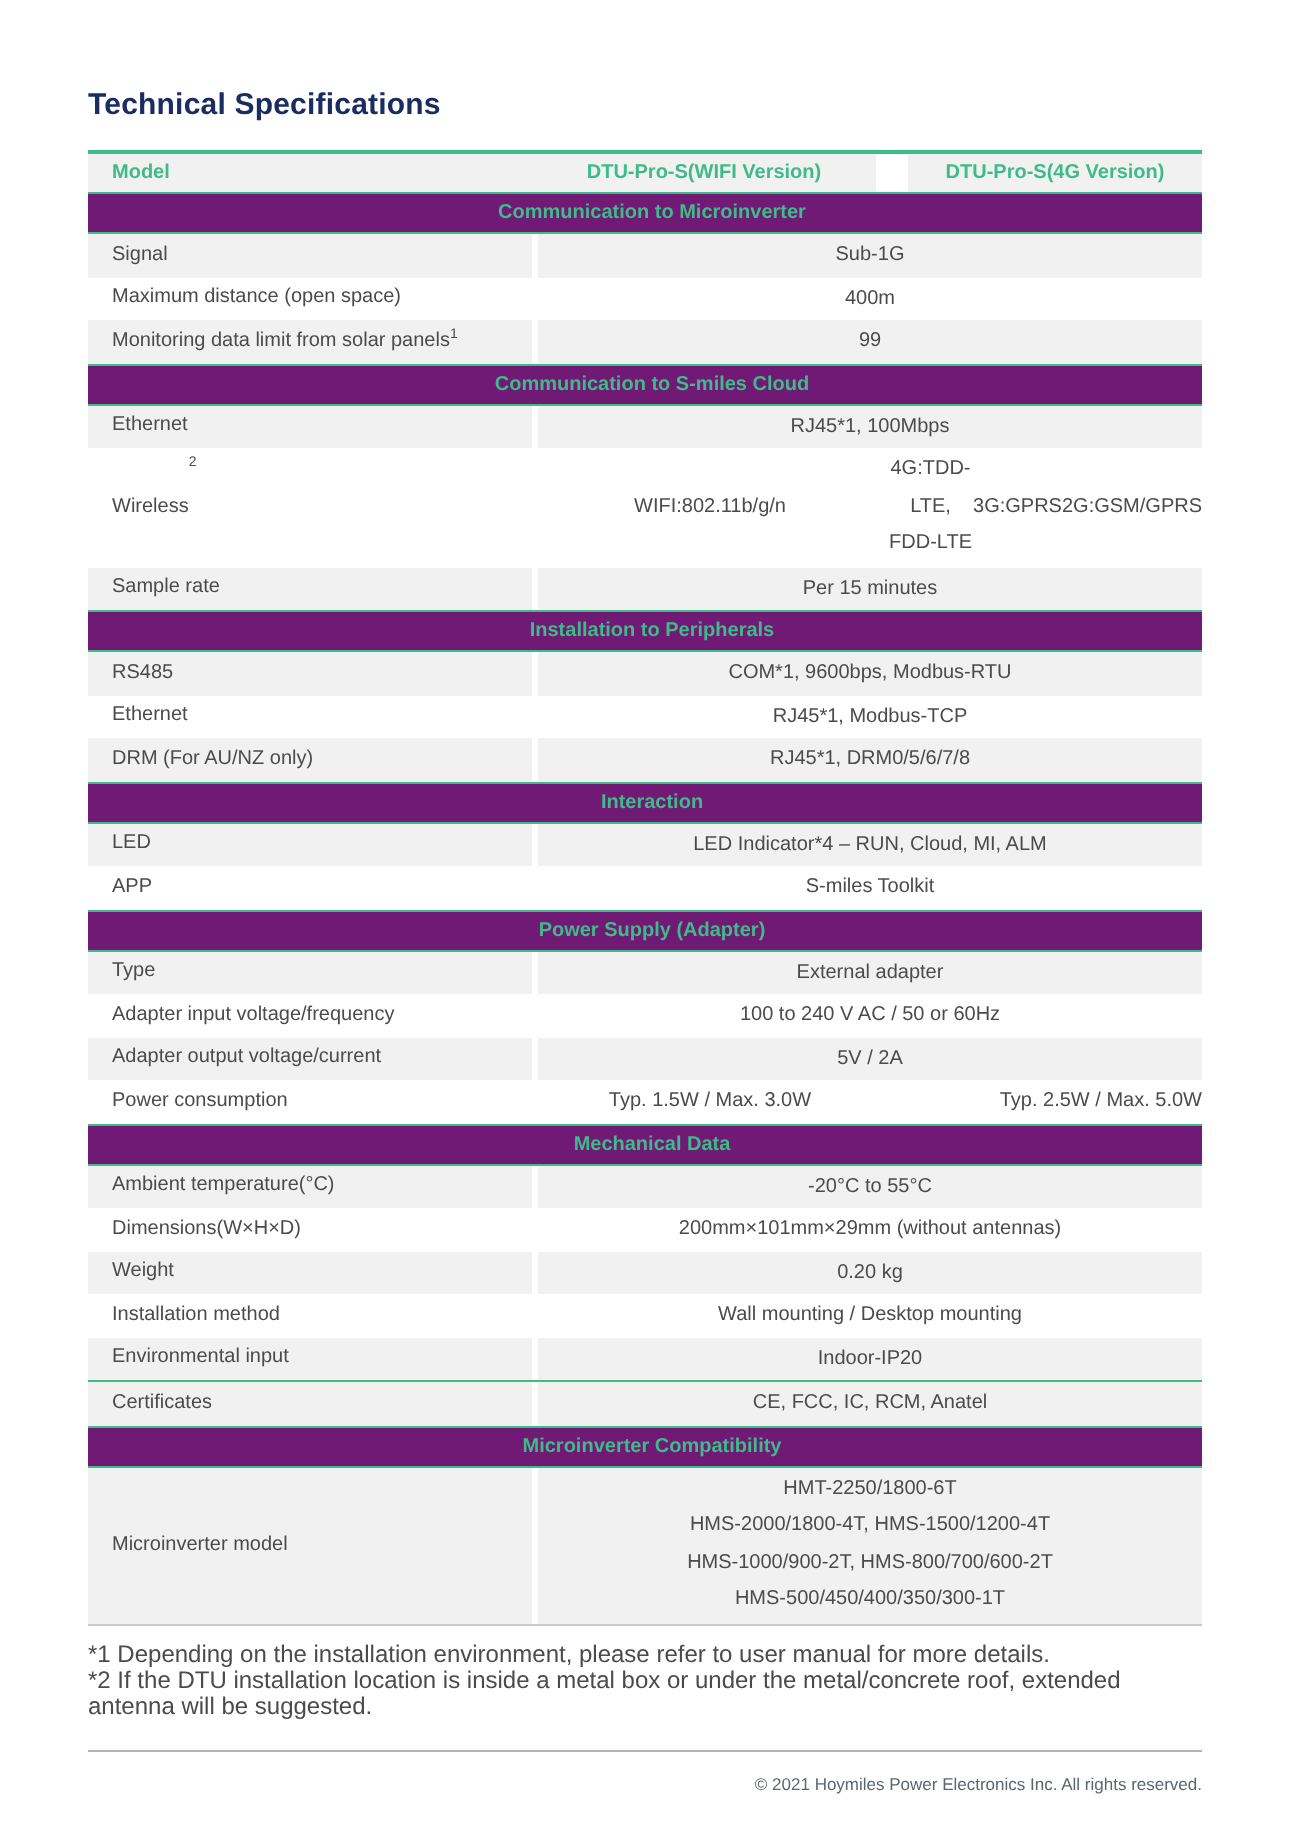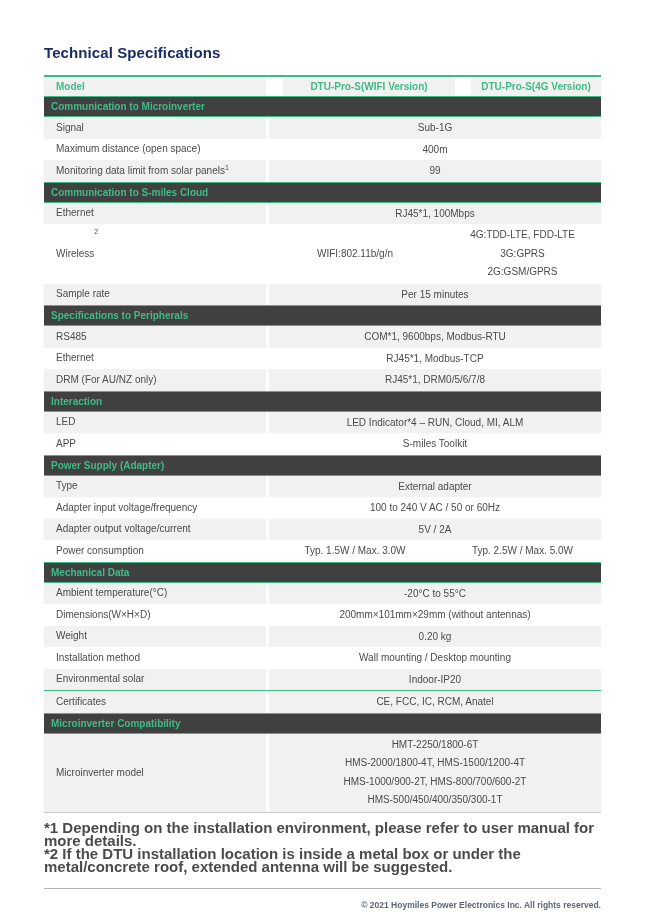--- a/index.html
+++ b/index.html
@@ -13,43 +13,43 @@
     font-family:"Liberation Sans","DejaVu Sans",sans-serif;color:var(--text);}
   .page{padding:44px 44px 0 44px;width:645px;}
   .page-title{font-size:15px;font-weight:bold;color:var(--navy);margin-bottom:14px;letter-spacing:.1px;}
 
   .spec-table{border-top:2px solid var(--green);border-bottom:1px solid #C9C9C9;}
   .cell{display:flex;align-items:center;}
   .cell.label{width:222px;padding-left:12px;}
   .header-row{display:flex;border-bottom:1.5px solid var(--green);}
   .header-row .cell{background:var(--rowgray);height:19px;color:var(--green);
     font-weight:bold;font-size:10px;}
-  .header-row .cell.wifi{width:172px;margin-left:17px;justify-content:center;}
+  .header-row .cell.wifi{width:172px;margin-left:0;justify-content:center;}
   .header-row .cell.g4{flex:1;margin-left:16px;justify-content:center;}
 
   .section:not(:first-child){border-top:1.5px solid var(--green);}
   .section-title{color:var(--green);font-weight:bold;font-size:10px;
-    padding:4px 0 4px 7px;border-bottom:1.5px solid var(--green);background:#404040;}
+    padding:4px 0 4px 7px;border-bottom:1.5px solid var(--green);background:#701a75;text-align:center;}
 
   .row{display:flex;min-height:20.5px;font-size:10px;color:var(--text);}
   .row.gray .cell{background:var(--rowgray);}
   .row .cell{padding-top:2px;padding-bottom:2px;}
   .row .cell.label{line-height:12px;}
   .value-span{flex:1;margin-left:3px;flex-direction:column;justify-content:center;
     text-align:center;line-height:17.5px;}
   .value-wifi{width:172px;margin-left:3px;flex-direction:column;justify-content:center;
     text-align:center;line-height:17.5px;}
-  .value-4g{flex:1;margin-left:3px;flex-direction:column;justify-content:space-between;
+  .value-4g{flex:1;margin-left:3px;justify-content:flex-end;
     text-align:center;line-height:17.5px;}
   .row .multiline{line-height:18.5px;}
   sup.fnref{font-size:7px;align-self:flex-start;margin-top:2px;line-height:7px;}
 
-  .footnotes{margin-top:8px;font-size:15px;line-height:13px;color:var(--text);font-weight:bold;}
+  .footnotes{margin-top:8px;font-size:12px;line-height:13px;color:var(--text);}
   .divider{height:1px;background:#B3B3B3;margin-top:15px;}
-  .copyright{text-align:right;font-size:8.5px;color:#5B6670;margin-top:11px;font-weight:bold;}
+  .copyright{text-align:right;font-size:8.5px;color:#5B6670;margin-top:11px;}
 </style>
 </head>
 <body>
 
 <div class="page">
   <div class="page-title">Technical Specifications</div>
 
   <div class="spec-table">
     <div class="header-row">
       <div class="cell label">Model</div>
@@ -98,21 +98,21 @@
             </div>
           </div>
           <div class="row gray">
             <div class="cell label">Sample rate</div>
             <div class="cell value-span">
               <div>Per 15 minutes</div>
             </div>
           </div>
         </div>
         <div class="section">
-          <div class="section-title">Specifications to Peripherals</div>
+          <div class="section-title">Installation to Peripherals</div>
           <div class="row gray">
             <div class="cell label">RS485</div>
             <div class="cell value-span">
               <div>COM*1, 9600bps, Modbus-RTU</div>
             </div>
           </div>
           <div class="row">
             <div class="cell label">Ethernet</div>
             <div class="cell value-span">
               <div>RJ45*1, Modbus-TCP</div>
@@ -190,21 +190,21 @@
               <div>0.20 kg</div>
             </div>
           </div>
           <div class="row">
             <div class="cell label">Installation method</div>
             <div class="cell value-span">
               <div>Wall mounting / Desktop mounting</div>
             </div>
           </div>
           <div class="row gray">
-            <div class="cell label">Environmental solar</div>
+            <div class="cell label">Environmental input</div>
             <div class="cell value-span">
               <div>Indoor-IP20</div>
             </div>
           </div>
         </div>
         <div class="section">
           <div class="row gray">
             <div class="cell label">Certificates</div>
             <div class="cell value-span">
               <div>CE, FCC, IC, RCM, Anatel</div>

